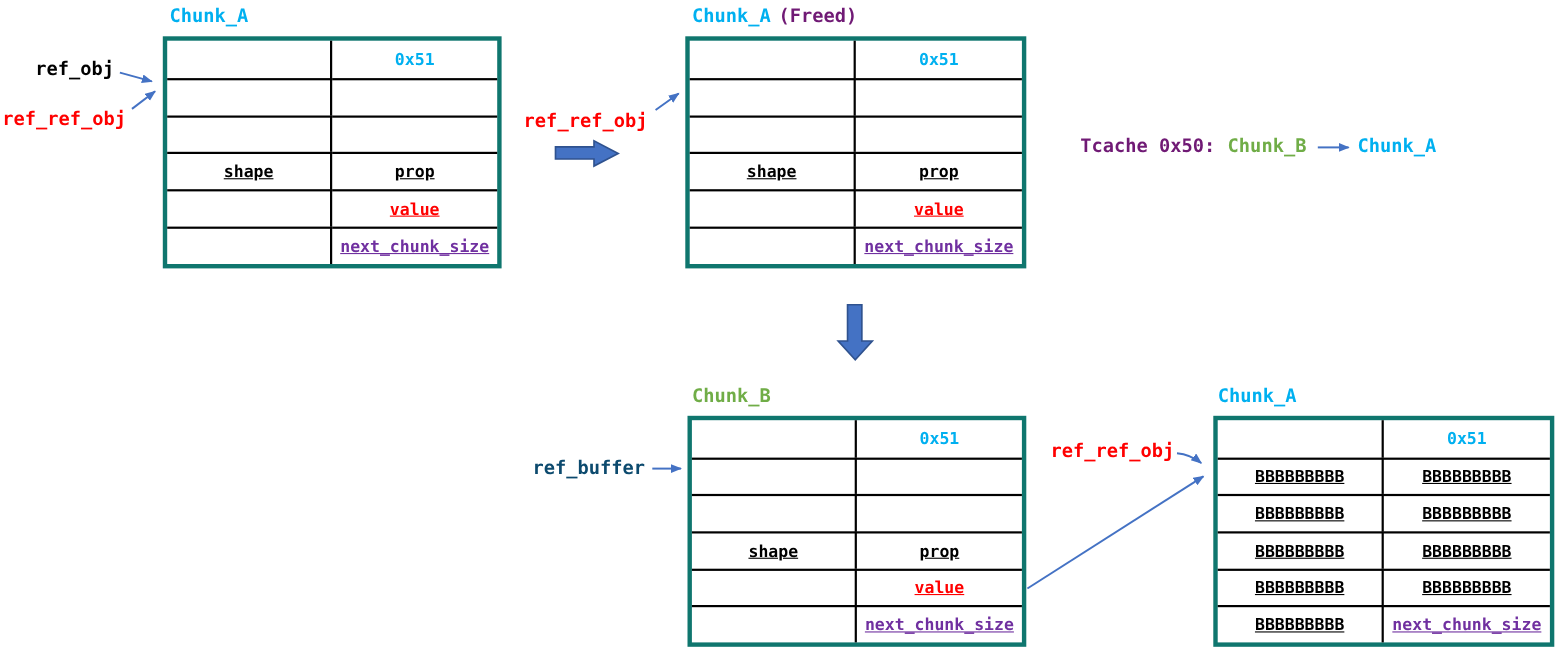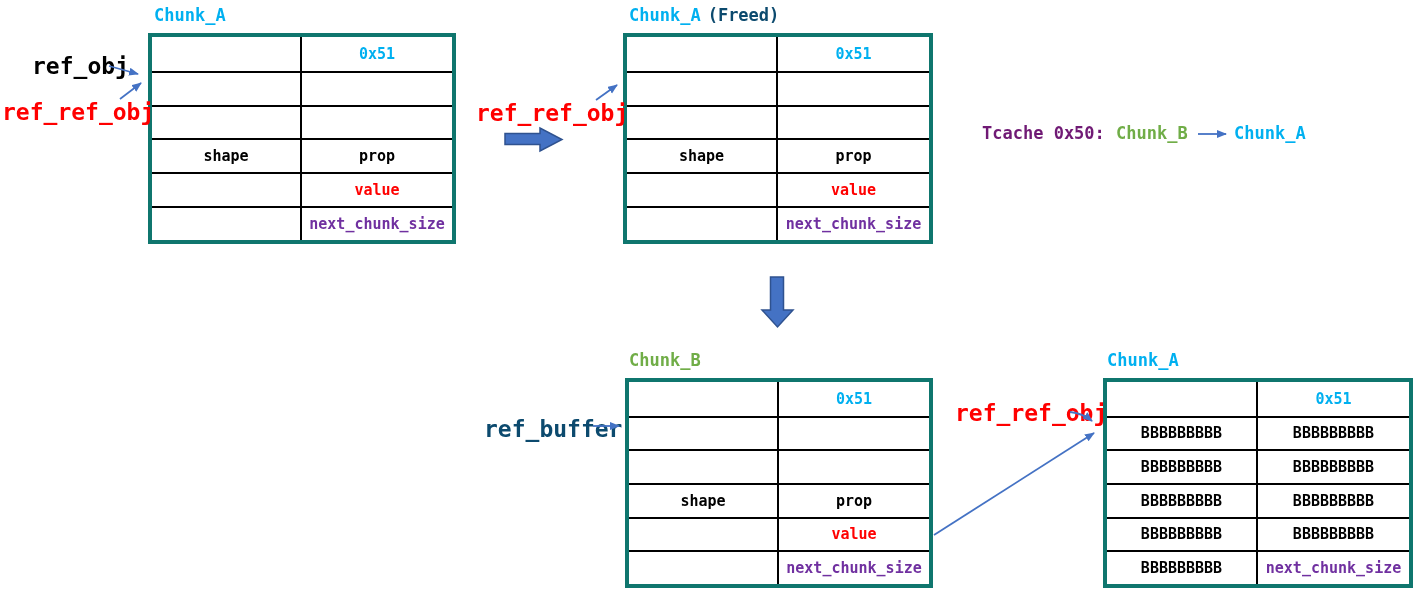--- a/index.html
+++ b/index.html
@@ -29,31 +29,31 @@
   .mem-table .cell {
     display: flex;
     align-items: center;
     justify-content: center;
     font-size: 15px;
     font-weight: bold;
     white-space: nowrap;
     overflow: hidden;
   }
   .mem-table .cell:nth-child(odd) { border-right: 2px solid #000; }
-  .mem-table .cell:nth-child(n+3) { border-top: 2px solid #000; }
+  .mem-table .cell:nth-child(n+3) { border-top: 2px solid #000; text-decoration: underline; }
   .tbl-title {
     position: absolute;
     font-size: 17px;
     font-weight: bold;
     white-space: nowrap;
   }
   .tbl-title .part2 { margin-left: 7px; }
   .ptr-label {
     position: absolute;
-    font-size: 23px;
+    font-size: 17px;
     font-weight: bold;
     white-space: nowrap;
     text-align: center;
   }
   .tcache-line {
     position: absolute;
     font-size: 17px;
     font-weight: bold;
     white-space: nowrap;
   }
@@ -61,21 +61,21 @@
 </style>
 </head>
 <body>
 
 <div class="stage">
 
   <div class="tbl-title" style="left:154px; top:5px;">
     <span style="color: rgb(0, 176, 240);">Chunk_A</span>
   </div>
   <div class="tbl-title" style="left:629px; top:5px;">
-    <span style="color: rgb(0, 176, 240);">Chunk_A</span><span class="part2" style="color: #0c4a6e;">(Freed)</span>
+    <span style="color: rgb(0, 176, 240);">Chunk_A</span><span class="part2" style="color: #701a75;">(Freed)</span>
   </div>
   <div class="tbl-title" style="left:629px; top:350px;">
     <span style="color: rgb(112, 173, 71);">Chunk_B</span>
   </div>
   <div class="tbl-title" style="left:1107px; top:350px;">
     <span style="color: rgb(0, 176, 240);">Chunk_A</span>
   </div>
 
   <div class="mem-table" style="left:148px; top:33px; width:308px; height:211px;">
       <div class="cell" style="color: rgb(0, 0, 0);"></div>

